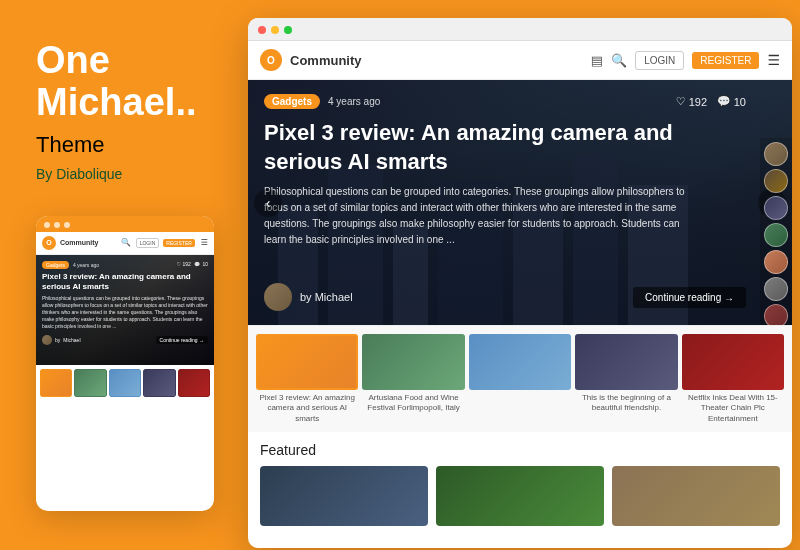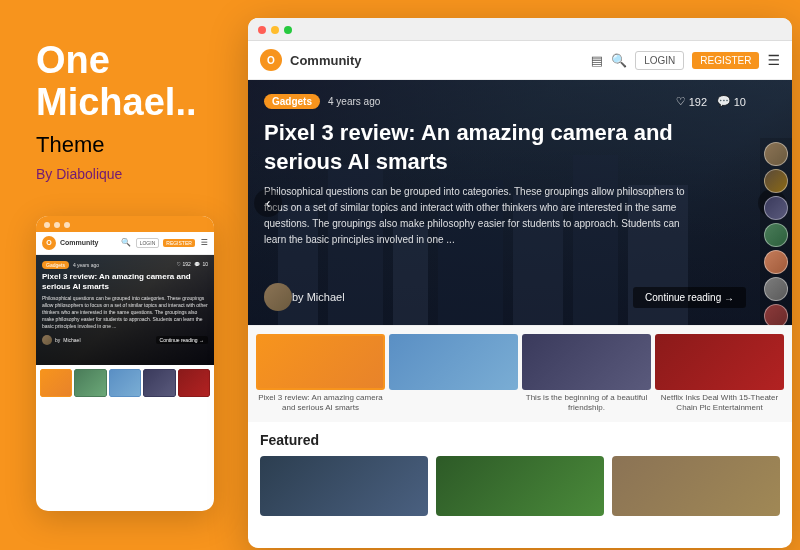--- a/index.html
+++ b/index.html
@@ -31,21 +31,21 @@
       line-height: 1.1;
       margin-bottom: 8px;
     }
     .left-subtitle {
       color: #000000;
       font-size: 22px;
       font-weight: 400;
       margin-bottom: 8px;
     }
     .left-by {
-      color: #701a75;
+      color: #14532d;
       font-size: 14px;
       font-weight: 400;
       margin-bottom: 24px;
     }
 
     
     .mobile-preview {
       background: #fff;
       border-radius: 12px;
       width: 178px;
@@ -265,21 +265,21 @@
       font-size: 22px; font-weight: 700; color: #fff;
       margin-top: 10px; line-height: 1.3;
       max-width: 420px;
     }
     .hero-body {
       font-size: 10px; color: rgba(255,255,255,0.85);
       margin-top: 8px; line-height: 1.6;
       max-width: 440px;
     }
     .hero-author-row {
-      display: flex; align-items: center; 
+      display: flex; align-items: center; gap: 8px;
       margin-top: auto; padding-top: 12px;
     }
     .hero-avatar {
       width: 28px; height: 28px; border-radius: 50%;
       background: linear-gradient(135deg, #8B7355, #6b5a3e);
     }
     .hero-by { font-size: 11px; color: rgba(255,255,255,0.9); }
     .hero-continue {
       margin-left: auto;
       background: rgba(0,0,0,0.55); color: #fff;
@@ -343,21 +343,21 @@
       font-size: 8px; color: #555; margin-top: 3px;
       text-align: center; line-height: 1.3;
     }
 
     
     .featured-section {
       padding: 10px 12px;
       background: #fff;
     }
     .featured-title {
-      font-size: 14px; font-weight: 700; color: #222; margin-bottom: 8px;
+      font-size: 14px; font-weight: 400; color: #222; margin-bottom: 8px;
     }
     .featured-cards {
       display: flex; gap: 8px;
     }
     .featured-card {
       flex: 1; height: 60px; border-radius: 4px; overflow: hidden;
     }
     .featured-card-img {
       width: 100%; height: 100%;
     }
@@ -508,20 +508,24 @@
 
     </div>
   </div>
 
   <div class="thumbnails-row">
     <div class="thumb-item">
       <div class="thumb-img th1"></div>
       <div class="thumb-caption">Pixel 3 review: An amazing camera and serious AI smarts</div>
     </div>
     <div class="thumb-item">
+      <div class="thumb-img th2"></div>
+      <div class="thumb-caption">Artusiana Food and Wine Festival Forlimpopoli, Italy</div>
+    </div>
+    <div class="thumb-item">
       <div class="thumb-img th3"></div>
     </div>
     <div class="thumb-item">
       <div class="thumb-img th4"></div>
       <div class="thumb-caption">This is the beginning of a beautiful friendship.</div>
     </div>
     <div class="thumb-item">
       <div class="thumb-img th5"></div>
       <div class="thumb-caption">Netflix Inks Deal With 15-Theater Chain Plc Entertainment</div>
     </div>

